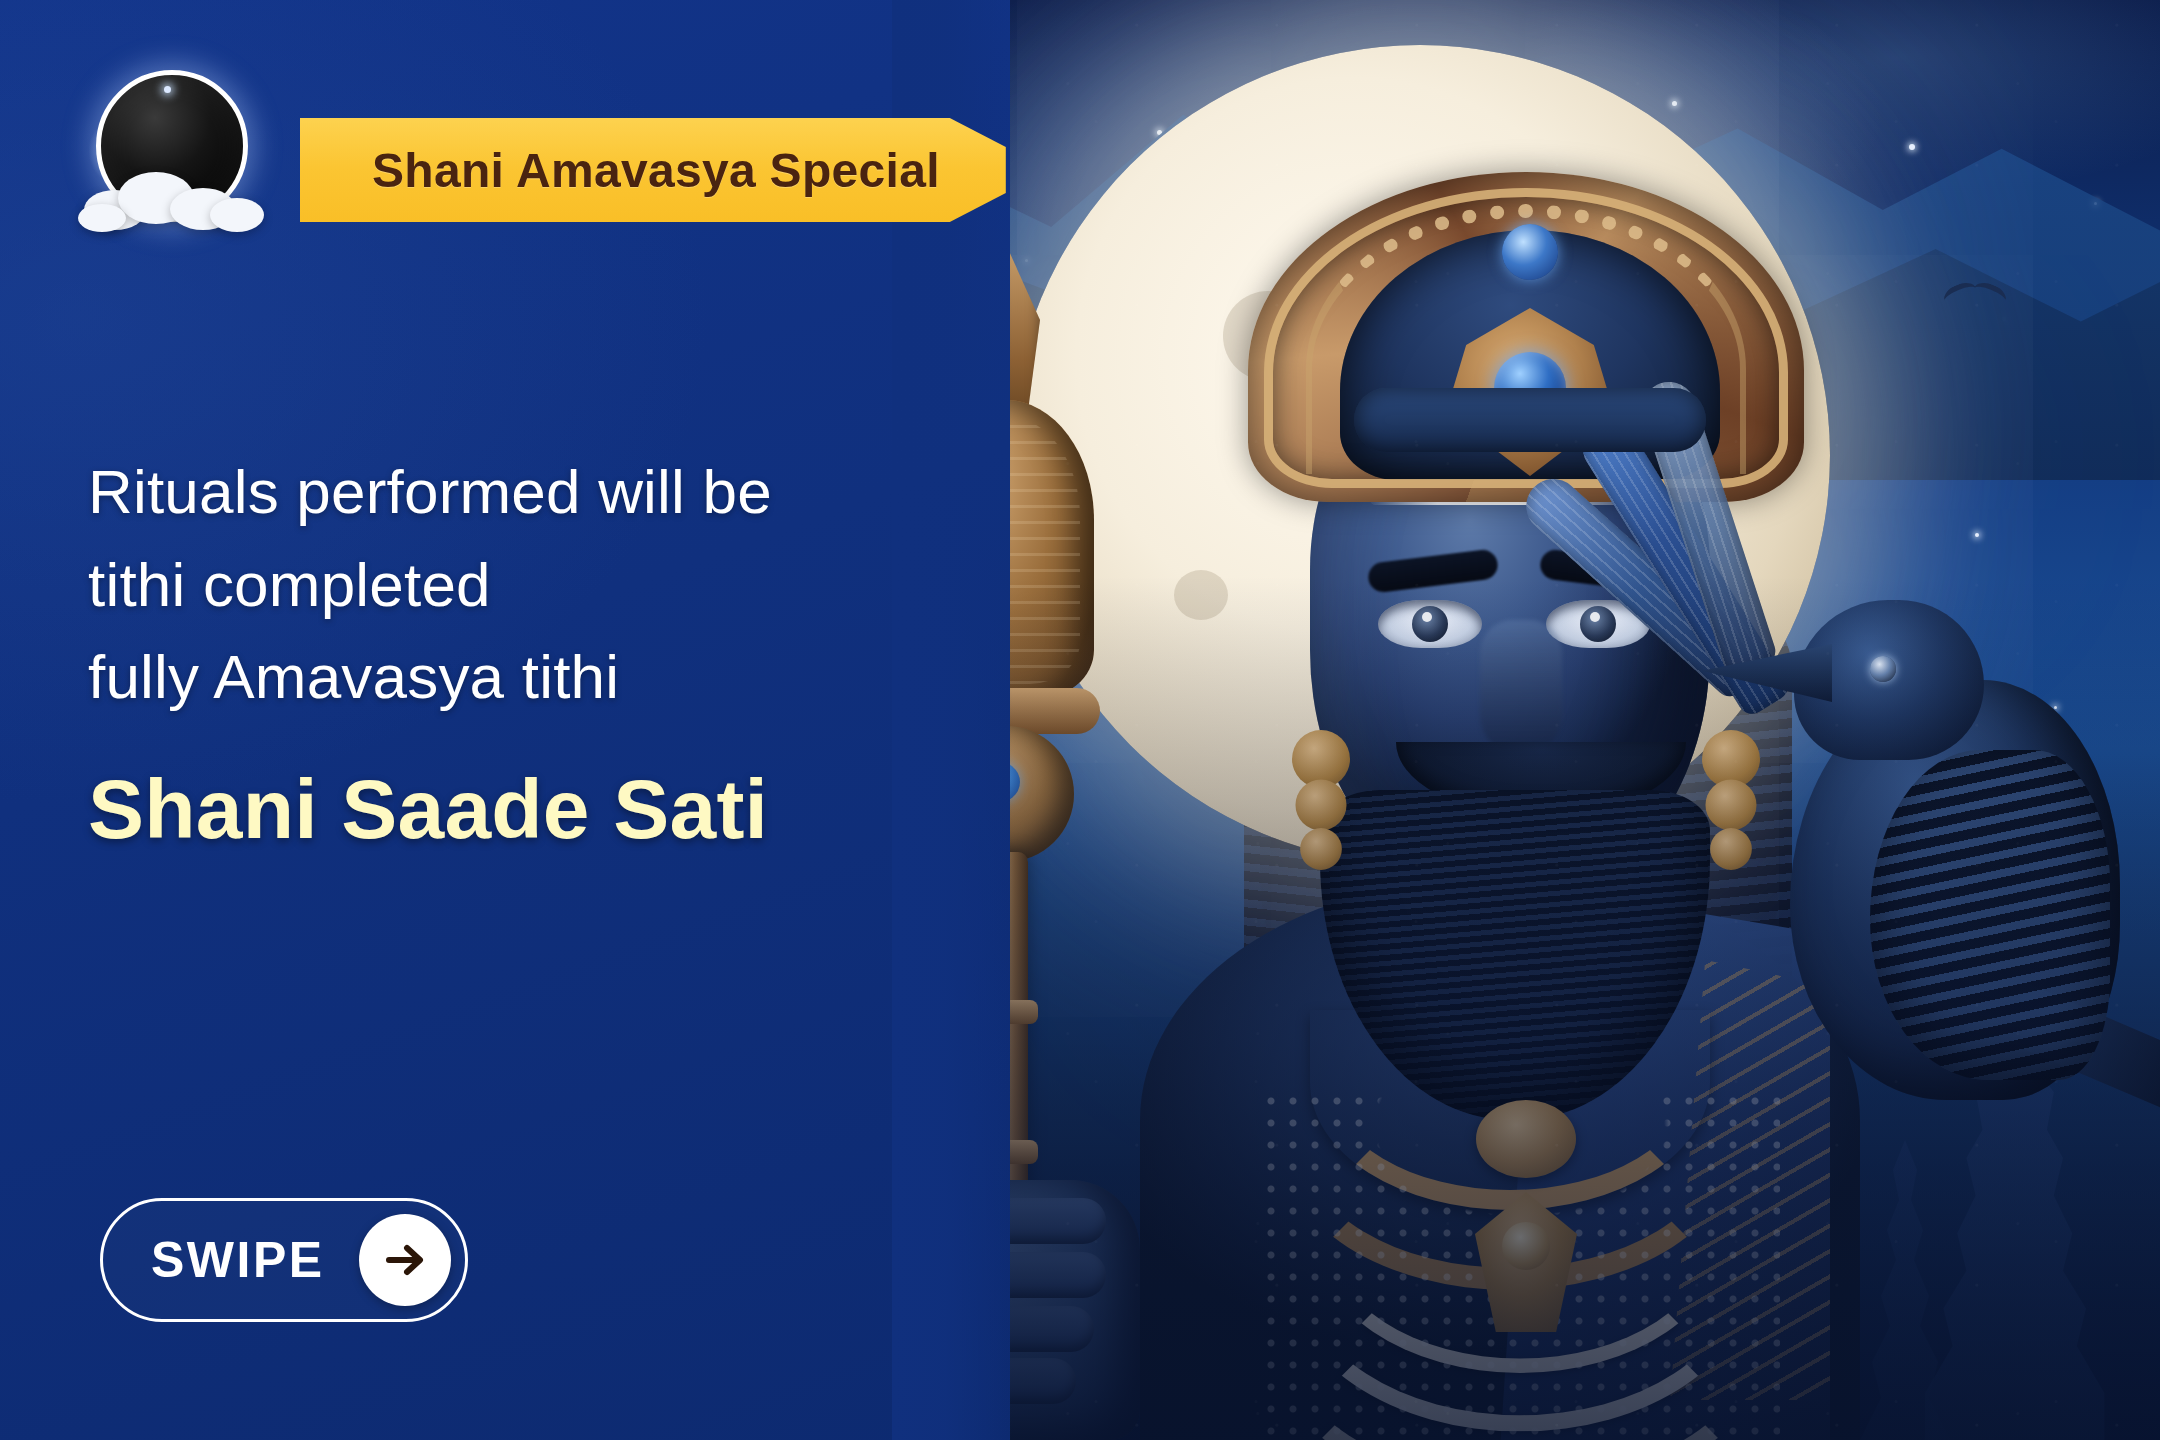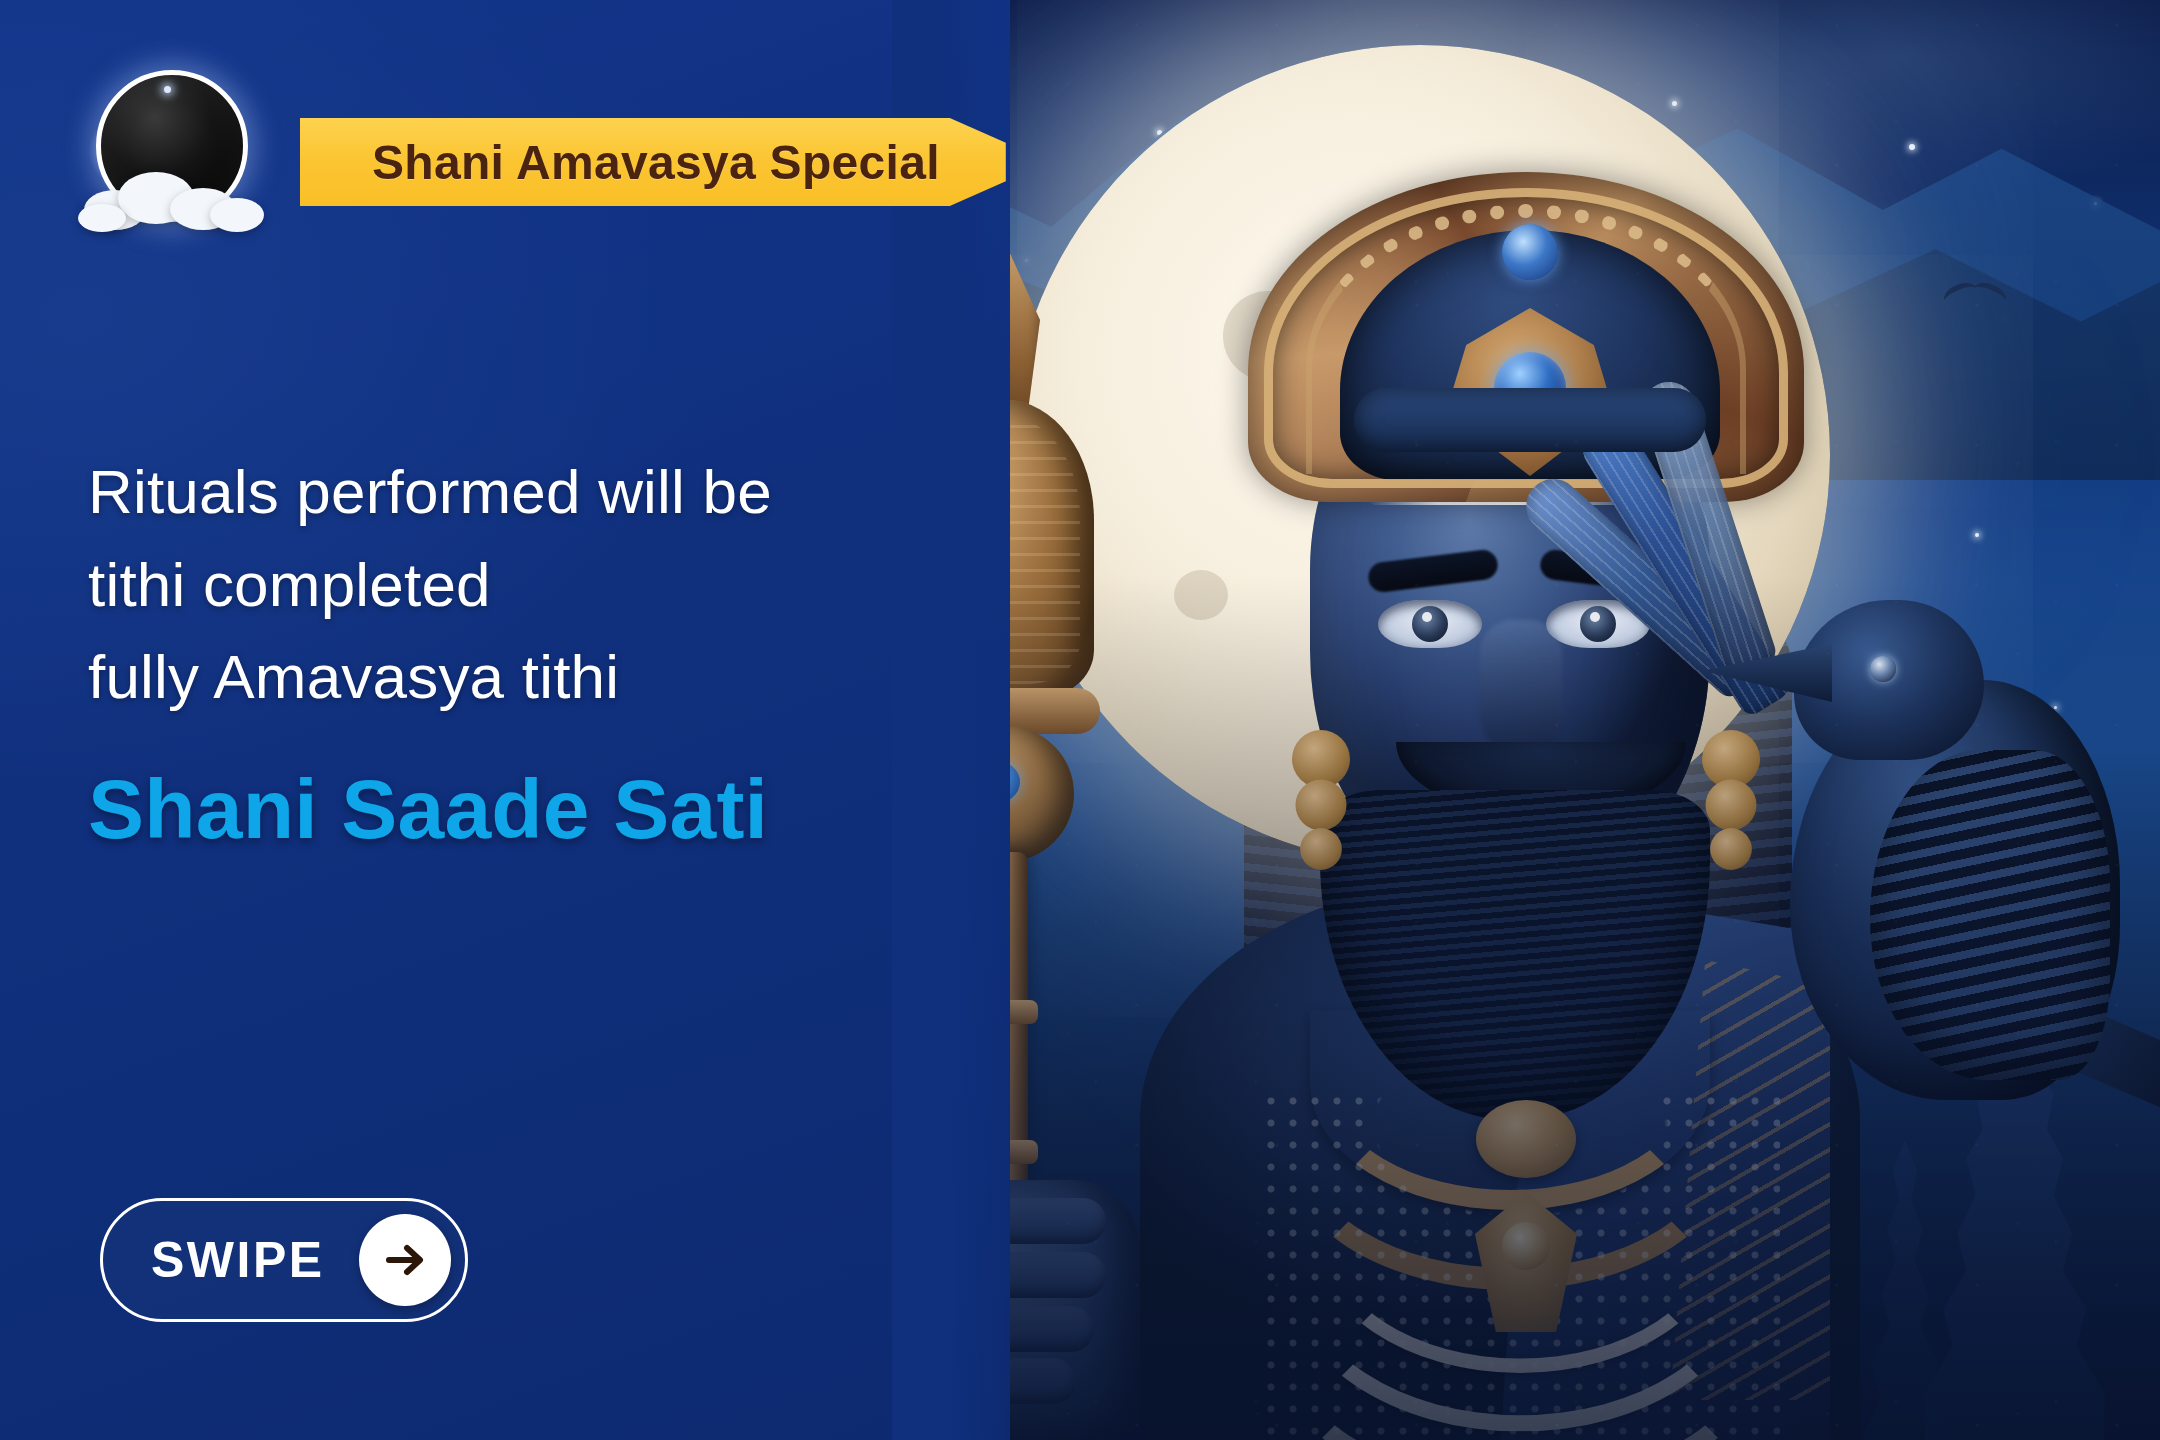--- a/index.html
+++ b/index.html
@@ -497,21 +497,21 @@
   .eclipse-icon .cloud{
     position:absolute; left:0; bottom:0; width:196px; height:62px;
   }
   .eclipse-icon .cloud i{
     position:absolute; background:#f3f6fb; border-radius:50%;
     box-shadow:0 3px 10px rgba(0,0,0,.25);
   }
 
   
   .badge{
-    position:absolute; left:300px; top:118px; height:88px; z-index:10;
+    position:absolute; left:300px; top:118px; height:104px; z-index:10;
     display:flex; align-items:center;
     padding:0 66px 0 72px;
     background:linear-gradient(180deg,#fdd24f 0%, #fbc532 48%, #f9bf27 100%);
     clip-path:polygon(0% 0%, calc(100% - 56px) 0%, 100% 28%, 100% 72%, calc(100% - 56px) 100%, 0% 100%);
     filter:drop-shadow(0 3px 6px rgba(0,0,0,.28));
   }
   .badge-label{
     font-size:48px; font-weight:bold; color:#4a2410;
     letter-spacing:.3px; white-space:nowrap;
     text-shadow:0 1px 0 rgba(255,255,255,.25);
@@ -520,21 +520,21 @@
   
   .copy{ position:absolute; left:88px; top:440px; width:900px; z-index:10; }
   .sub-line{
     font-size:62px; font-weight:500; color:#ffffff;
     line-height:1.30; letter-spacing:.2px; white-space:nowrap;
     text-shadow:0 2px 6px rgba(0,0,0,.35);
     margin-top:12px;
   }
   .headline{
     margin-top:40px;
-    font-size:84px; font-weight:bold; color:#0ea5e9;
+    font-size:84px; font-weight:bold; color:#fef9c3;
     line-height:1.22; letter-spacing:.2px; white-space:nowrap;
     text-shadow:0 3px 8px rgba(0,0,0,.40);
   }
 
   
   .swipe{
     position:absolute; left:100px; top:1198px; z-index:10;
     width:368px; height:124px;
     border:3px solid #ffffff; border-radius:70px;
     display:flex; align-items:center; justify-content:space-between;

